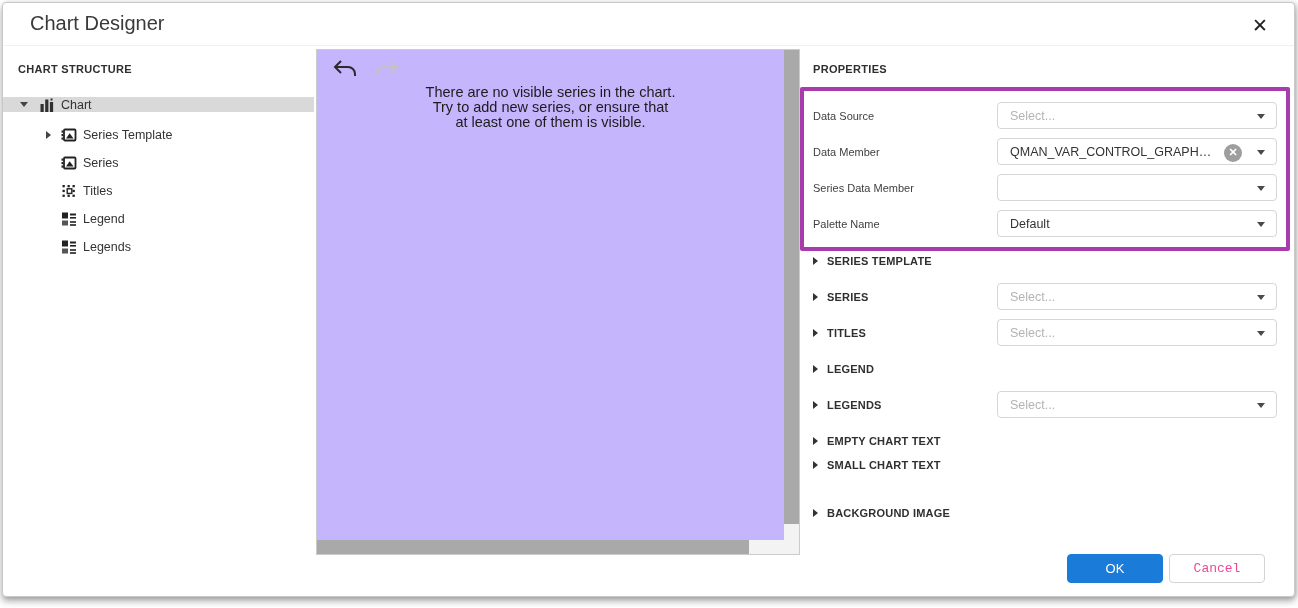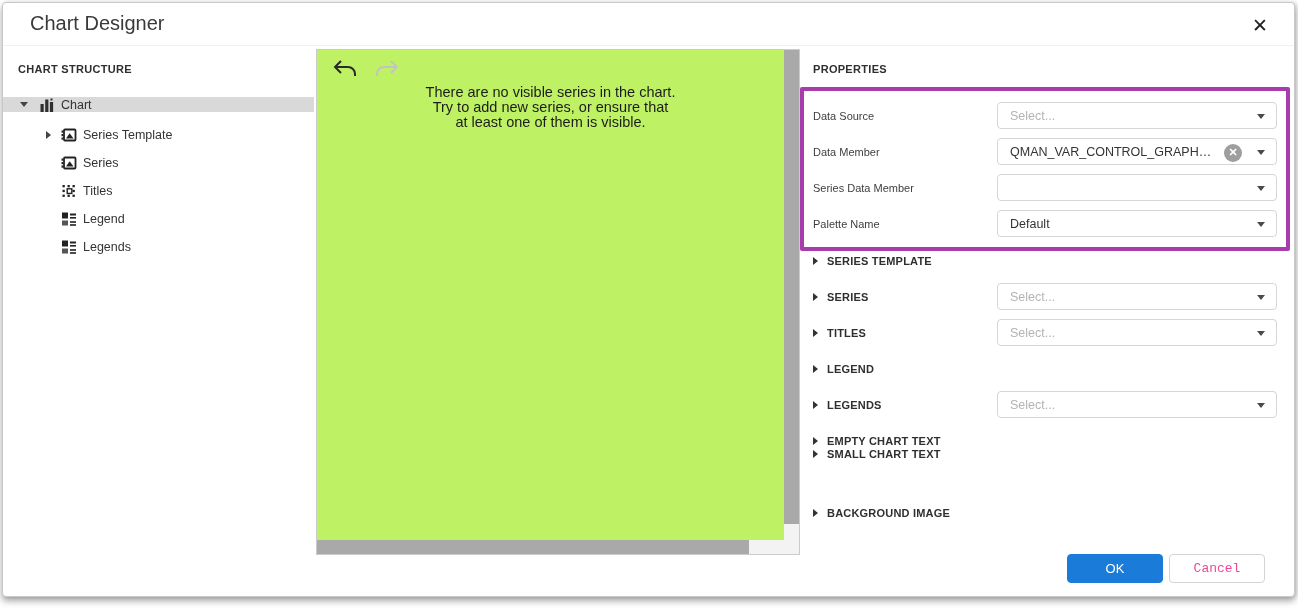--- a/index.html
+++ b/index.html
@@ -17,21 +17,21 @@
   #chart-structure-header { position:absolute; left:15px; top:60px; }
   .tree { position:absolute; left:0; top:92px; width:311px; }
   .tree-row { position:absolute; left:0; width:311px; height:15px; display:flex; align-items:center; cursor:pointer; }
   .tree-row.selected { background:#d9d9d9; }
   .tree-label { font-size:12.5px; color:#333; margin-left:6px; }
   .tw { width:14px; display:flex; justify-content:center; flex:none; }
   .exp-down { width:0; height:0; border-left:4px solid transparent; border-right:4px solid transparent; border-top:5px solid #444; }
   .exp-right { width:0; height:0; border-top:4px solid transparent; border-bottom:4px solid transparent; border-left:5px solid #444; }
   .ticon { width:16px; height:16px; flex:none; }
   
-  .preview { position:absolute; left:313px; top:46px; width:484px; height:506px; background:#bef264; border:1px solid #cbcbcb; }
+  .preview { position:absolute; left:313px; top:46px; width:484px; height:506px; background:#c4b5fd; border:1px solid #cbcbcb; }
   .undo-redo { position:absolute; left:14px; top:7px; display:flex; gap:14px; }
   .ur-btn { width:28px; height:24px; display:flex; align-items:center; justify-content:center; cursor:pointer; }
   .preview-msg { position:absolute; left:0; right:15px; top:35px; text-align:center; font-size:14.5px; line-height:15px; color:#1c1c1c; }
   .v-scroll { position:absolute; top:0; right:0; width:15px; bottom:0; background:#f3f3f3; }
   .v-thumb  { position:absolute; top:0; left:0; width:15px; height:474px; background:#a9a9a9; }
   .h-scroll { position:absolute; left:0; bottom:0; right:15px; height:14px; background:#f3f3f3; }
   .h-thumb  { position:absolute; top:0; left:0; height:14px; width:432px; background:#a9a9a9; }
   
   #properties-header { position:absolute; left:810px; top:60px; }
   .hl-box { position:absolute; left:797px; top:84px; width:490px; height:164px; border:4px solid #a83cad; border-radius:2px; pointer-events:none; }
@@ -256,21 +256,21 @@
     </div>
   </div>
 
   <div class="section-row" style="top:424px;">
     <div class="section-head">
       <span class="sec-arrow"></span>
       <span class="section-label">EMPTY CHART TEXT</span>
     </div>
   </div>
 
-  <div class="section-row" style="top:437px;text-decoration:underline;">
+  <div class="section-row" style="top:448px;text-decoration:underline;">
     <div class="section-head">
       <span class="sec-arrow"></span>
       <span class="section-label">SMALL CHART TEXT</span>
     </div>
   </div>
 
   <div class="section-row" style="top:496px;">
     <div class="section-head">
       <span class="sec-arrow"></span>
       <span class="section-label">BACKGROUND IMAGE</span>

